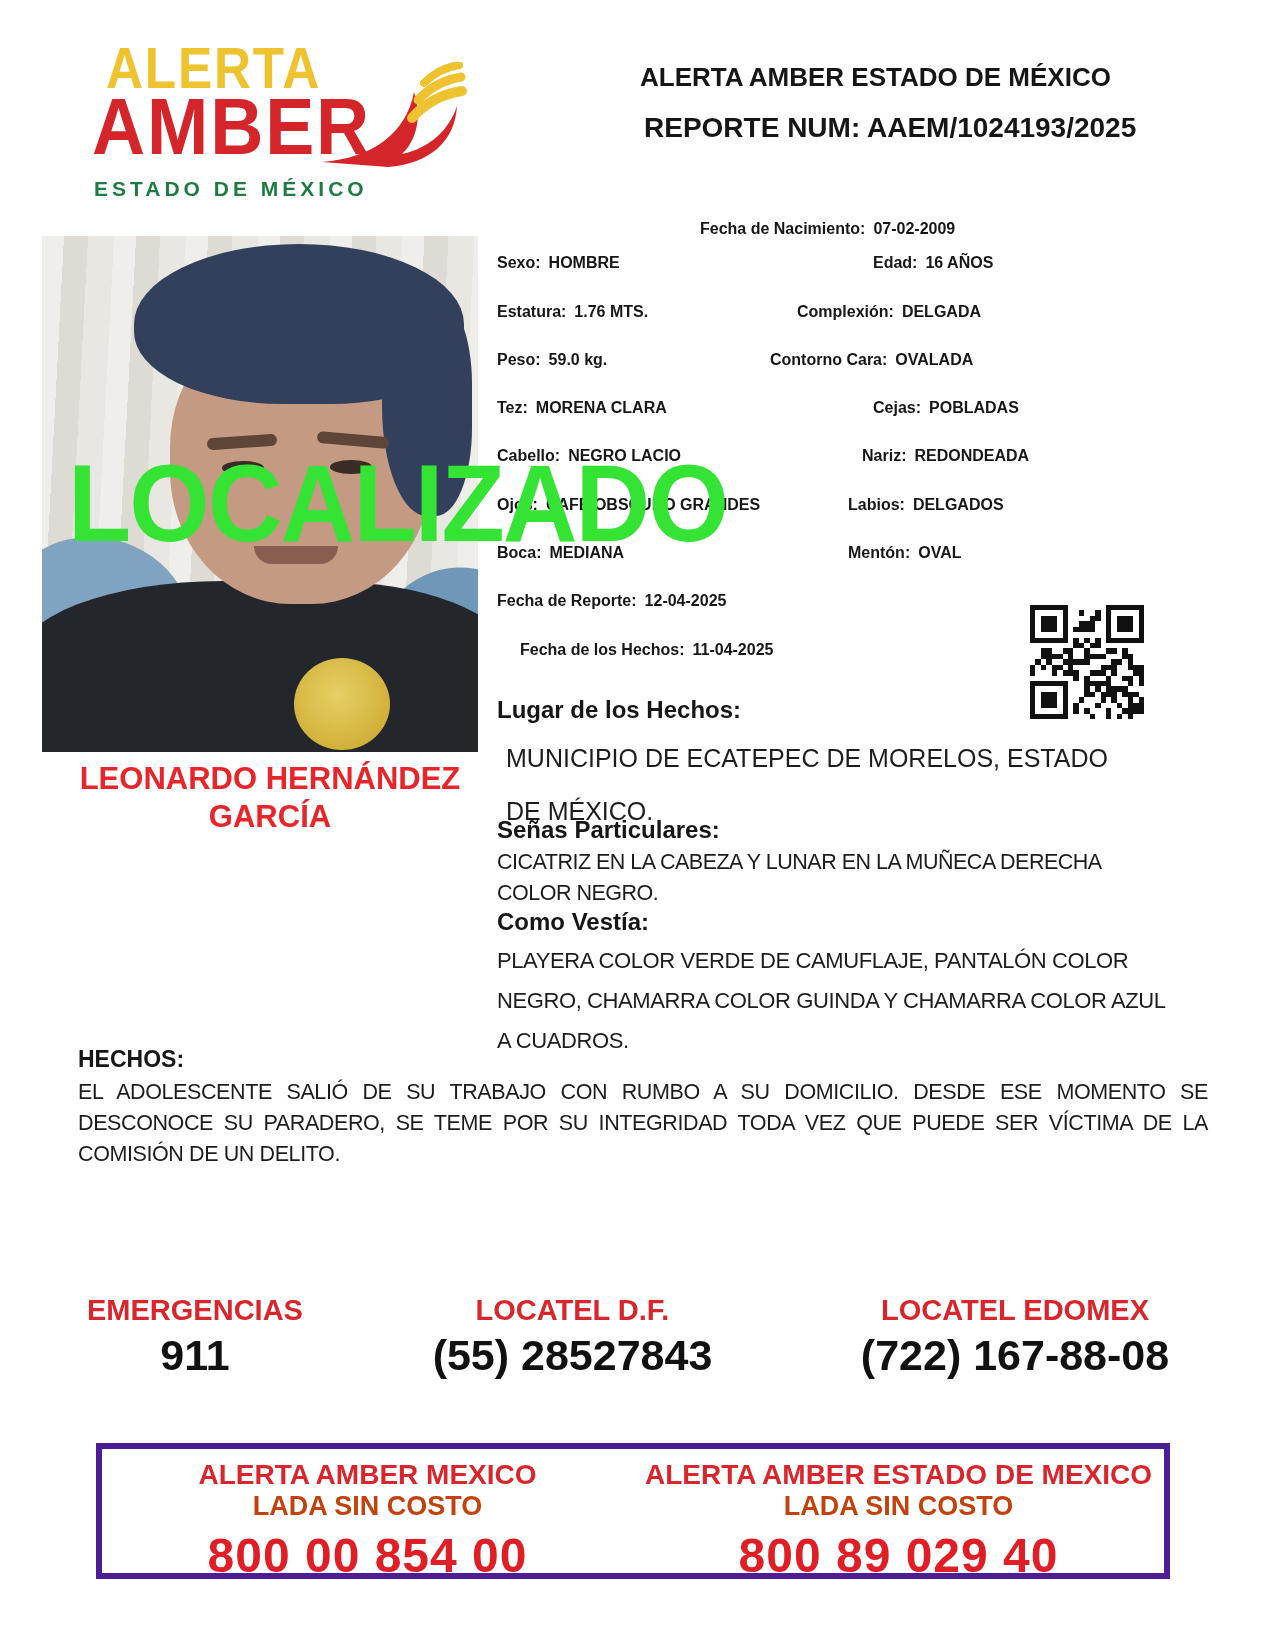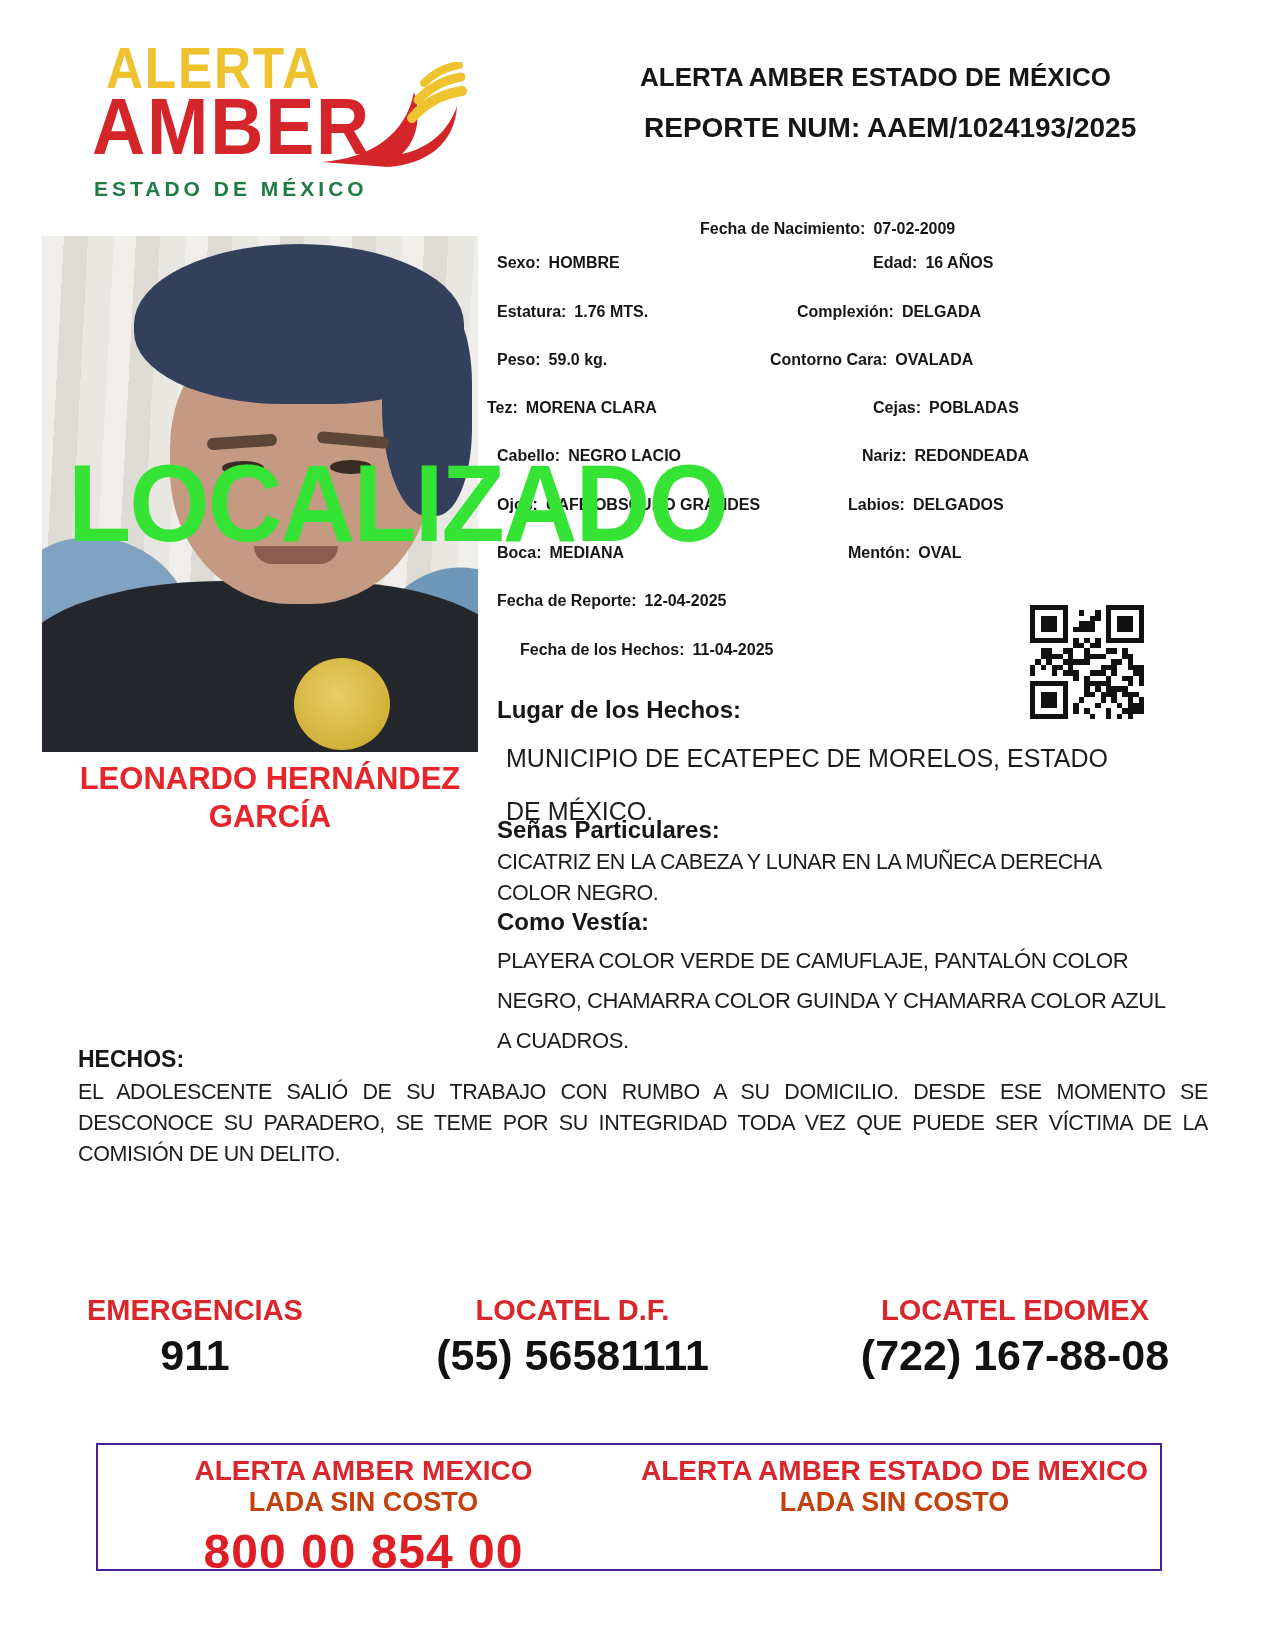--- a/index.html
+++ b/index.html
@@ -51,21 +51,21 @@
   .name{position:absolute;left:55px;top:760px;width:430px;text-align:center;color:#E8252A;
         font-size:31px;font-weight:700;line-height:38px;z-index:2;}
 
   
   .pair{position:absolute;font-size:16px;font-weight:700;white-space:nowrap;}
   .pair .lbl{margin-right:8px;}
   .f-birth{left:700px;top:220px;}
   .f-sex{left:497px;top:254px;}      .f-age{left:873px;top:254px;}
   .f-height{left:497px;top:303px;}   .f-build{left:797px;top:303px;}
   .f-weight{left:497px;top:351px;}   .f-face{left:770px;top:351px;}
-  .f-skin{left:487px;top:399px;}     .f-brows{left:873px;top:399px;}
+  .f-skin{left:497px;top:399px;}     .f-brows{left:873px;top:399px;}
   .f-hair{left:497px;top:447px;}     .f-nose{left:862px;top:447px;}
   .f-eyes{left:497px;top:496px;z-index:2;} .f-lips{left:848px;top:496px;}
   .f-mouth{left:497px;top:544px;}    .f-chin{left:848px;top:544px;}
   .f-repdate{left:497px;top:592px;}
   .f-incdate{left:520px;top:641px;}
 
   
   .qr{position:absolute;left:1030px;top:605px;width:114px;height:114px;}
 
   
@@ -84,21 +84,21 @@
   
   .contacts{position:absolute;left:60px;top:1262px;width:1155px;display:flex;}
   .contact{text-align:center;margin-top:32px;}
   .contact:nth-child(1){width:270px;}
   .contact:nth-child(2){width:395px;margin-left:45px;}
   .contact:nth-child(3){width:400px;margin-left:45px;}
   .contact .c-label{color:#D8262C;font-size:29px;font-weight:700;}
   .contact .c-number{color:#111;font-size:43px;font-weight:700;margin-top:4px;}
 
   
-  .footerbox{position:absolute;left:96px;top:1443px;width:1062px;height:124px;border:2px solid #4c1d95;
+  .footerbox{position:absolute;left:96px;top:1443px;width:1062px;height:124px;border:6px solid #4c1d95;
              display:flex;background:#fff;}
   .fcol{flex:1;text-align:center;padding-top:10px;}
   .f-title{color:#D8262C;font-size:28px;font-weight:700;}
   .f-sub{color:#c2410c;font-size:27px;font-weight:700;margin-top:0px;}
   .f-number{color:#E01E25;font-size:48px;font-weight:700;margin-top:6px;letter-spacing:1px;}
 </style>
 </head>
 <body>
 
 <div class="page">
@@ -391,33 +391,34 @@
   <div class="sec-label l-facts">HECHOS:</div>
   <div class="sec-text t-facts">EL ADOLESCENTE  SALIÓ DE SU TRABAJO CON RUMBO A  SU DOMICILIO. DESDE ESE MOMENTO SE  DESCONOCE SU PARADERO, SE TEME POR SU INTEGRIDAD TODA VEZ QUE PUEDE SER VÍCTIMA DE LA COMISIÓN DE UN DELITO.</div>
 
   <div class="contacts">
     <div class="contact">
       <div class="c-label">EMERGENCIAS</div>
       <div class="c-number">911</div>
     </div>
     <div class="contact">
       <div class="c-label">LOCATEL D.F.</div>
-      <div class="c-number">(55) 56581111</div>
+      <div class="c-number">(55) 28527843</div>
     </div>
     <div class="contact">
       <div class="c-label">LOCATEL EDOMEX</div>
       <div class="c-number">(722) 167-88-08</div>
     </div>
   </div>
 
   <div class="footerbox">
     <div class="fcol">
       <div class="f-title">ALERTA AMBER MEXICO</div>
       <div class="f-sub">LADA SIN COSTO</div>
       <div class="f-number">800 00 854 00</div>
     </div>
     <div class="fcol">
       <div class="f-title">ALERTA AMBER ESTADO DE MEXICO</div>
       <div class="f-sub">LADA SIN COSTO</div>
+      <div class="f-number">800 89 029 40</div>
     </div>
   </div>
 
 </div>
 
 </body></html>

